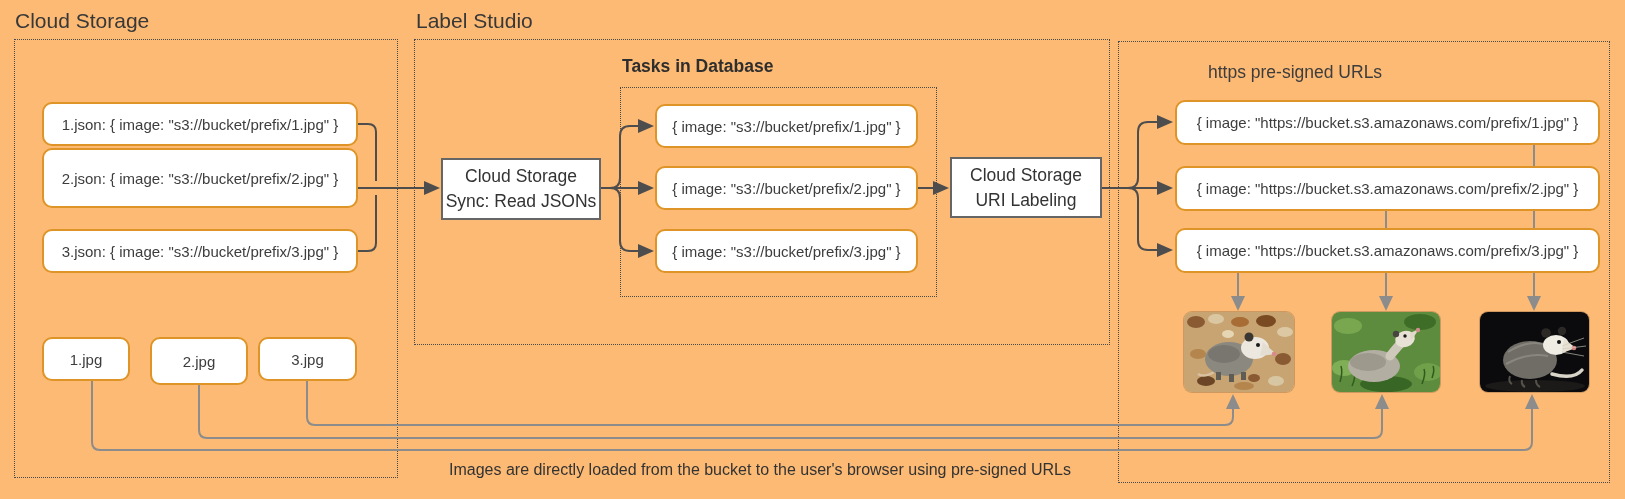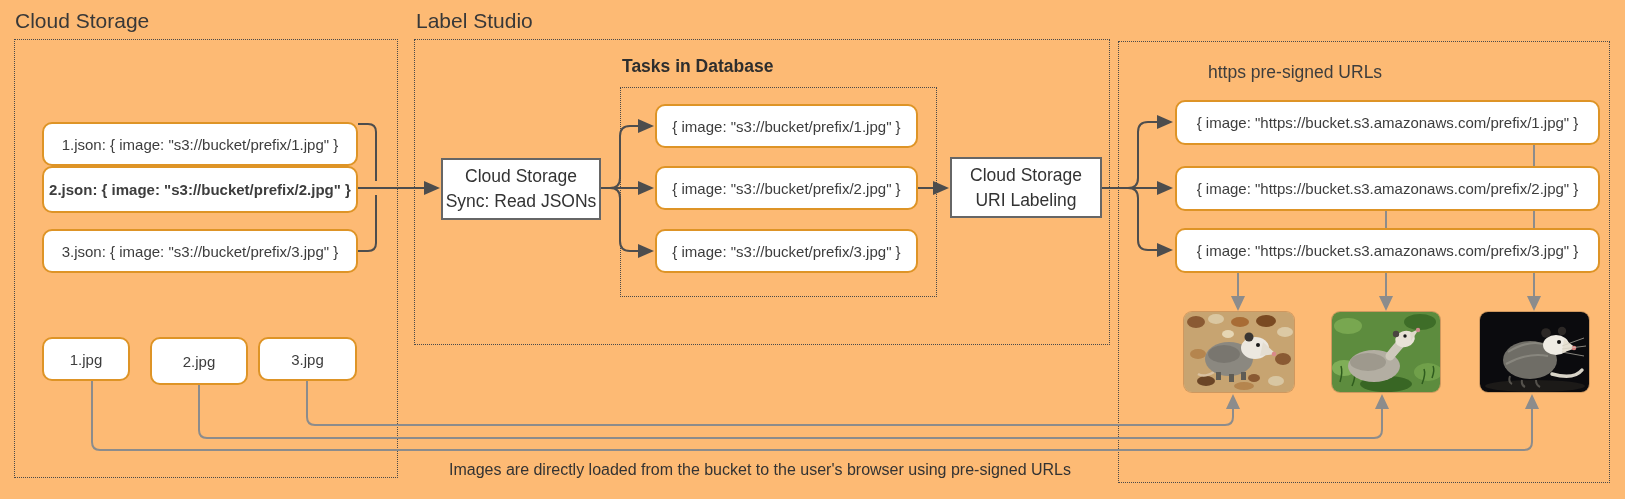--- a/index.html
+++ b/index.html
@@ -69,22 +69,22 @@
     <polygon class="ag" points="1226,409 1240,409 1233,394"></polygon>
     <path class="wg" d="M199,381 V430 Q199,438 207,438 H1374 Q1382,438 1382,430 V409"></path>
     <polygon class="ag" points="1375,409 1389,409 1382,394"></polygon>
     <path class="wg" d="M92,381 V442 Q92,450 100,450 H1524 Q1532,450 1532,442 V409"></path>
     <polygon class="ag" points="1525,409 1539,409 1532,394"></polygon>
   </svg>
 
   <div class="sec-title" style="left:15px;top:9px;">Cloud Storage</div>
   <div class="sec-title" style="left:416px;top:9px;">Label Studio</div>
 
-  <div class="obox" style="left:42px;top:102px;width:316px;height:44px;margin-top:20px;">1.json: { image: "s3://bucket/prefix/1.jpg" }</div>
-  <div class="obox" style="left:42px;top:166px;width:316px;height:47px;font-weight:bold;">2.json: { image: "s3://bucket/prefix/2.jpg" }</div>
+  <div class="obox" style="left:42px;top:102px;width:316px;height:44px;">1.json: { image: "s3://bucket/prefix/1.jpg" }</div>
+  <div class="obox" style="left:42px;top:148px;width:316px;height:60px;">2.json: { image: "s3://bucket/prefix/2.jpg" }</div>
   <div class="obox" style="left:42px;top:229px;width:316px;height:44px;">3.json: { image: "s3://bucket/prefix/3.jpg" }</div>
 
   <div class="obox" style="left:42px;top:337px;width:88px;height:44px;">1.jpg</div>
   <div class="obox" style="left:150px;top:337px;width:98px;height:48px;">2.jpg</div>
   <div class="obox" style="left:258px;top:337px;width:99px;height:44px;">3.jpg</div>
 
   <div class="gbox" style="left:441px;top:158px;width:160px;height:62px;">
     <span>Cloud Storage</span>
     <span>Sync: Read JSONs</span>
   </div>

